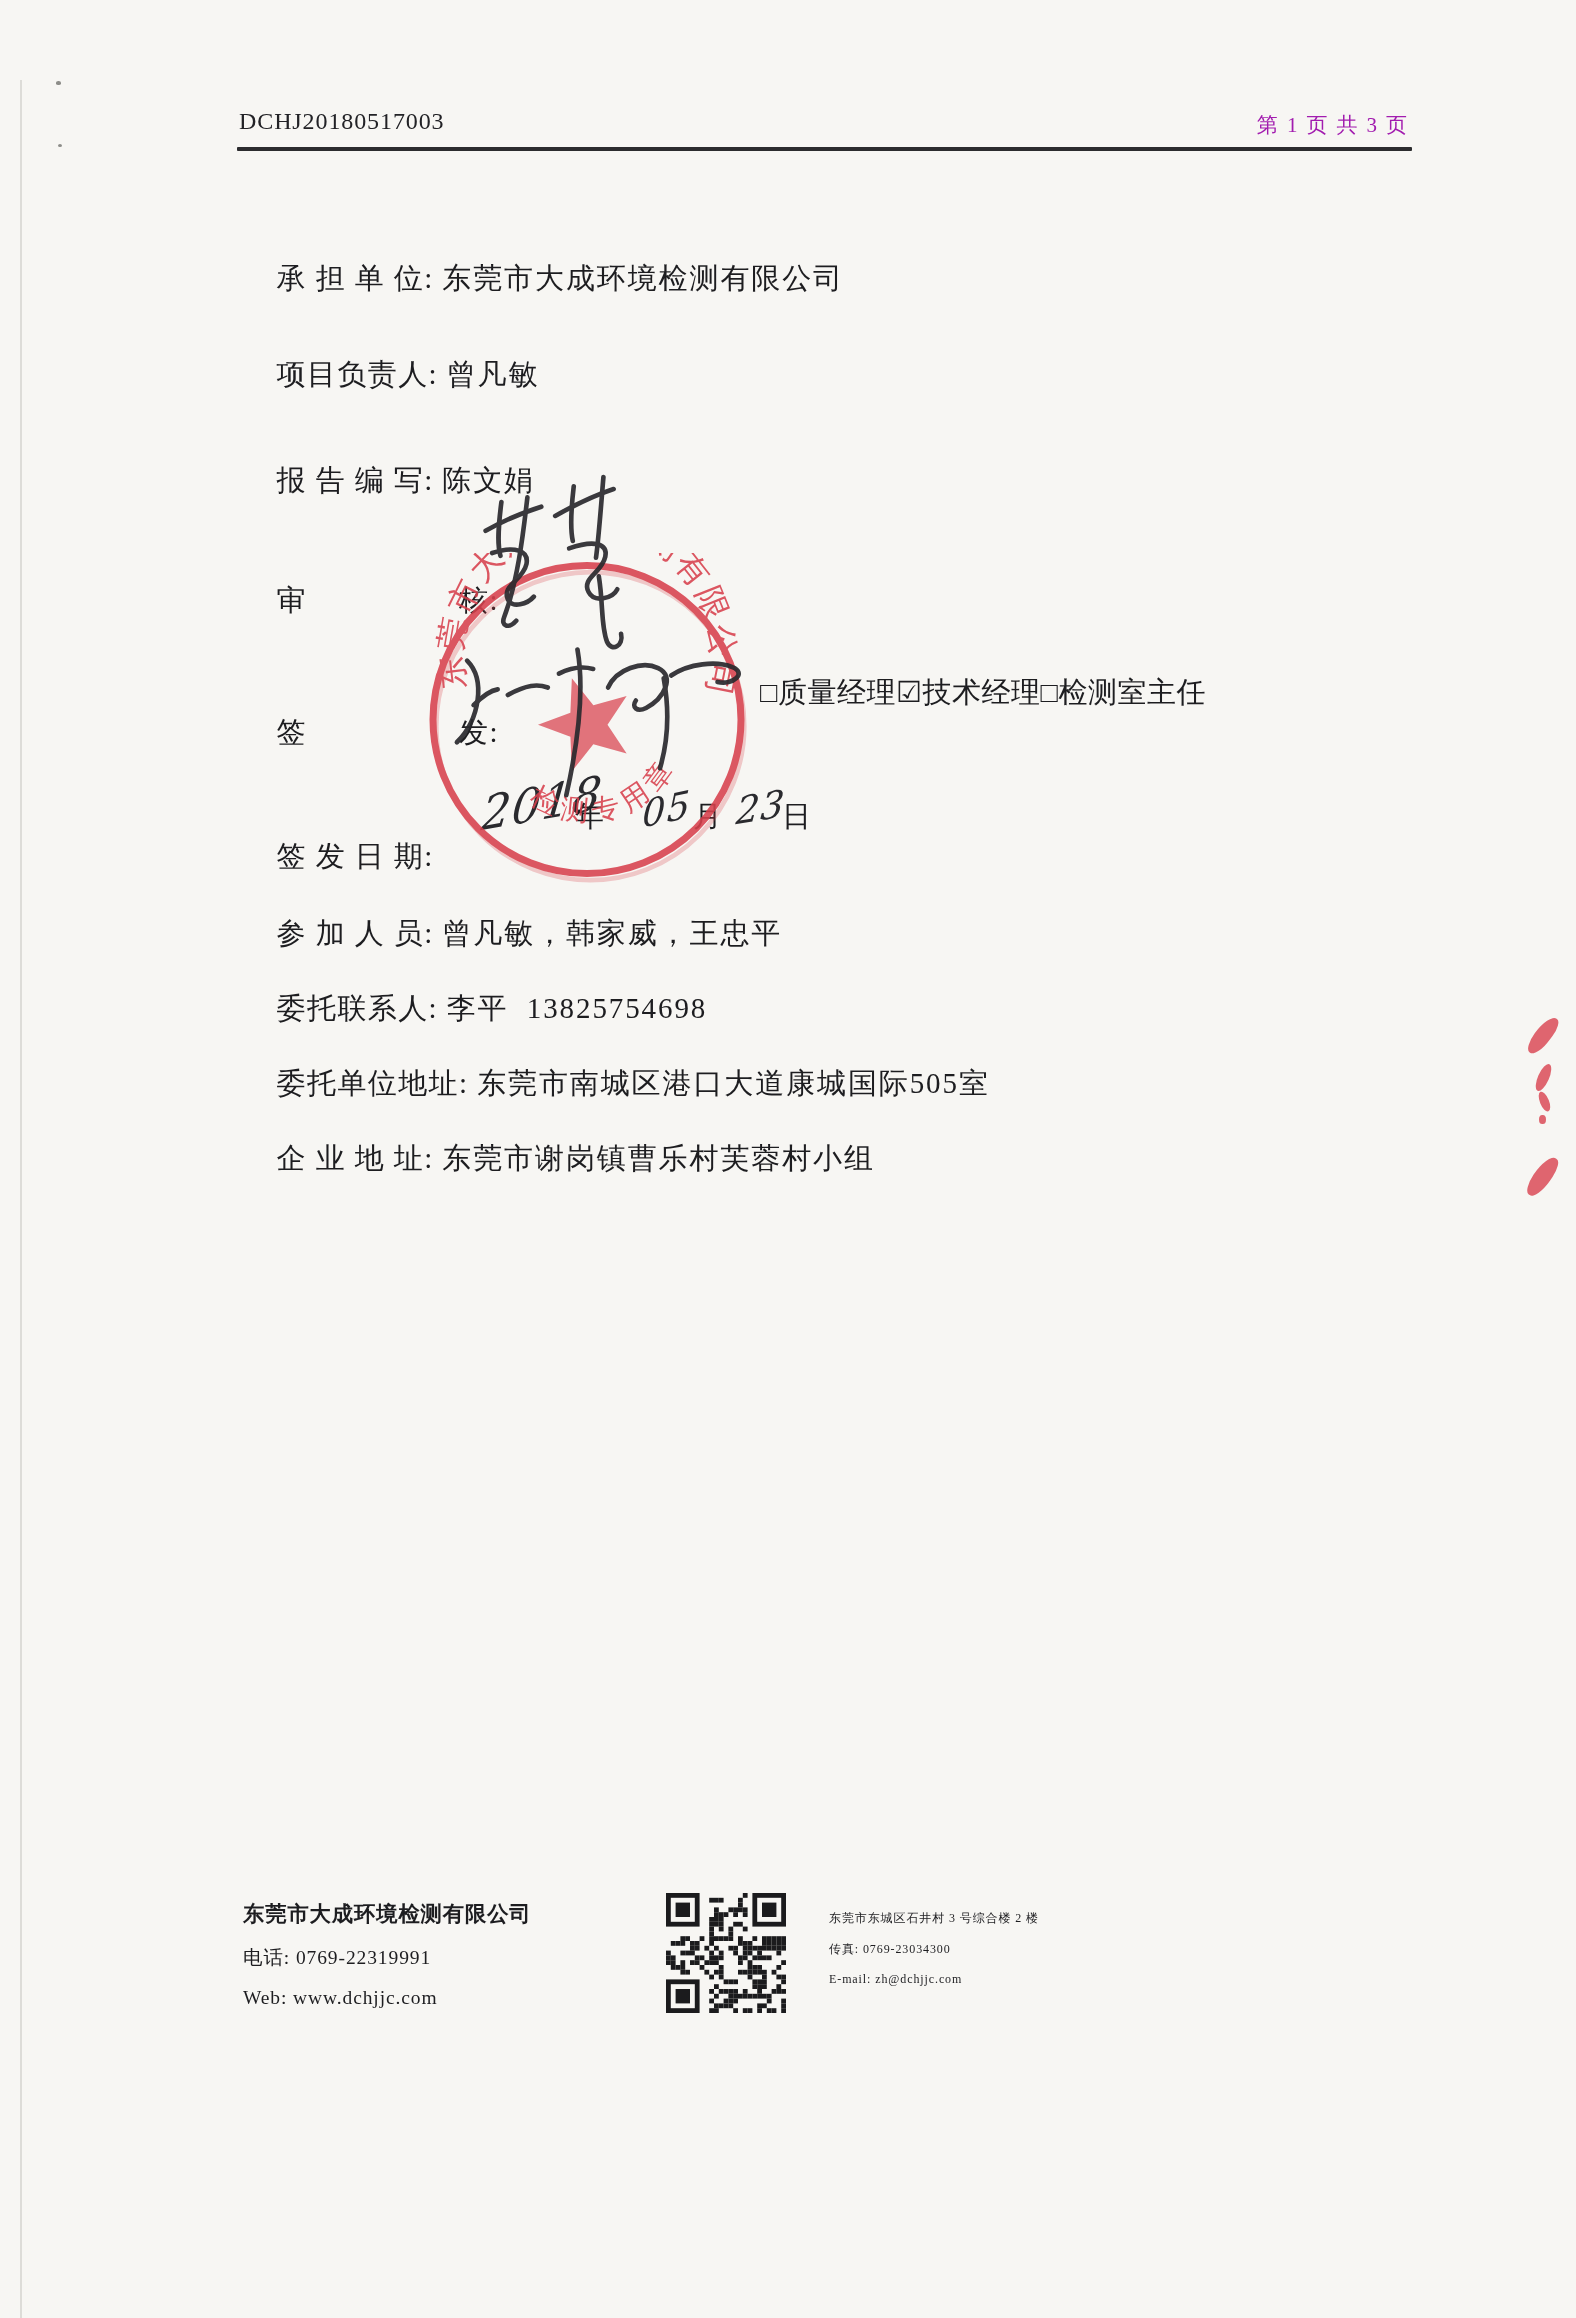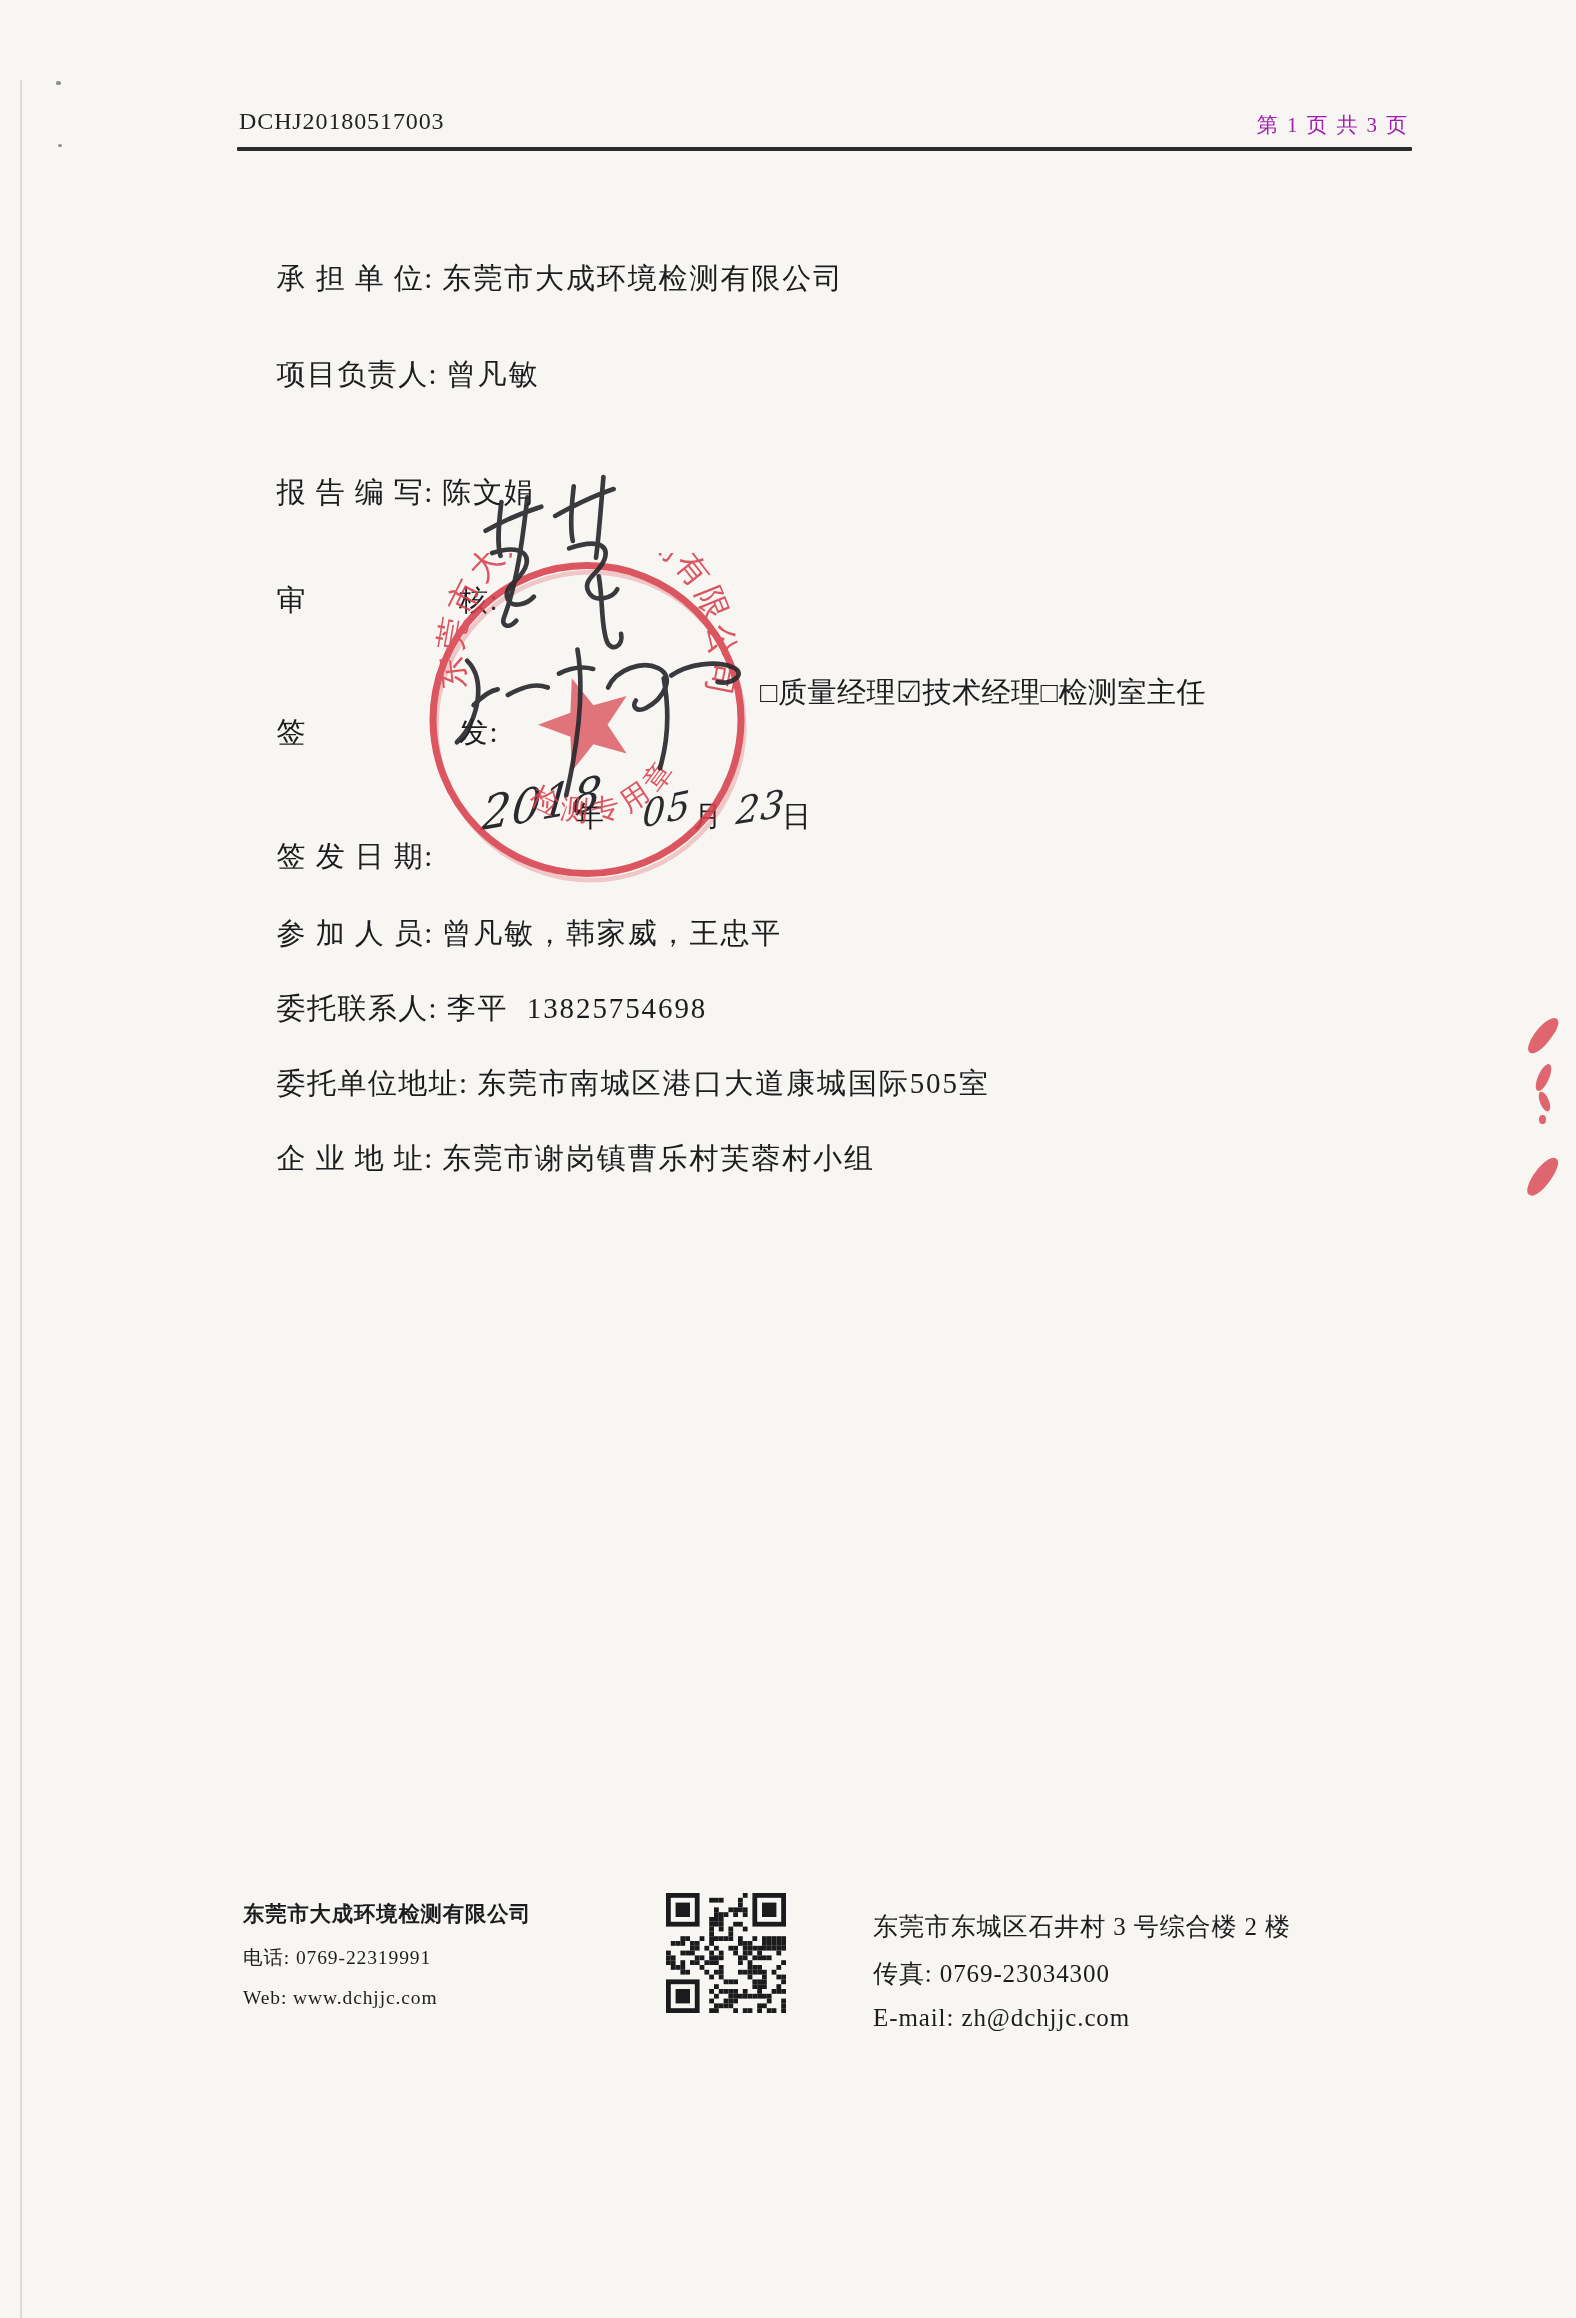--- a/index.html
+++ b/index.html
@@ -49,21 +49,21 @@
   
   .stamp{position:absolute;left:419px;top:553px;width:336px;height:336px;opacity:.88;}
   
   .signatures{position:absolute;left:417px;top:464px;width:371px;height:371px;}
   
   .footer-left{position:absolute;left:243px;top:1899px;color:#1d1d20;}
   .footer-left .company{font-size:21.3px;font-weight:bold;letter-spacing:0.9px;}
   .footer-left .row{margin-top:16px;font-size:19.5px;letter-spacing:0.9px;}
   .qr{position:absolute;left:666px;top:1893px;width:120px;height:120px;}
   .footer-right{position:absolute;left:829px;top:1910px;color:#1d1d20;}
-  .footer-right .row{font-size:25px;letter-spacing:0.9px;margin-top:0px;margin-left:44px;}
+  .footer-right .row{font-size:12px;letter-spacing:0.9px;margin-top:0px;}
   .footer-right .row + .row{margin-top:14px;}
   
   .edge-line-left{position:absolute;left:20.4px;top:80px;width:1.4px;height:2481px;background:#dddcd8;}
   .speck{position:absolute;background:#8d8d89;border-radius:50%;}
   .speck1{left:56px;top:81px;width:4.6px;height:3.7px;}
   .speck2{left:58px;top:144px;width:4.2px;height:3.2px;}
   .red-frag{position:absolute;background:#d8414d;opacity:.8;}
   .frag1{left:1535px;top:1014px;width:16px;height:43px;border-radius:60% 40% 55% 45%;transform:rotate(36deg);}
   .frag2a{left:1538px;top:1063px;width:11px;height:29px;border-radius:50%;transform:rotate(24deg);}
   .frag2b{left:1540px;top:1091px;width:9.3px;height:21.3px;border-radius:50%;transform:rotate(-22deg);}
@@ -80,21 +80,21 @@
   <div class="header-rule"></div>
 
   <div class="line" style="top:218px;">
     <span class="label">承 担 单 位: </span><span class="value">东莞市大成环境检测有限公司</span>
   </div>
 
   <div class="line" style="top:314px;">
     <span class="label">项目负责人: </span><span class="value">曾凡敏</span>
   </div>
 
-  <div class="line" style="top:432px;">
+  <div class="line" style="top:420px;">
     <span class="label">报 告 编 写: </span><span class="value">陈文娟</span>
   </div>
 
   <div class="line" style="top:540px;">
     <span class="label">审　　　　　核: </span>
   </div>
 
   <div class="line" style="top:672px;">
     <span class="label">签　　　　　发: </span>
     <span class="roles">□质量经理☑技术经理□检测室主任</span>

